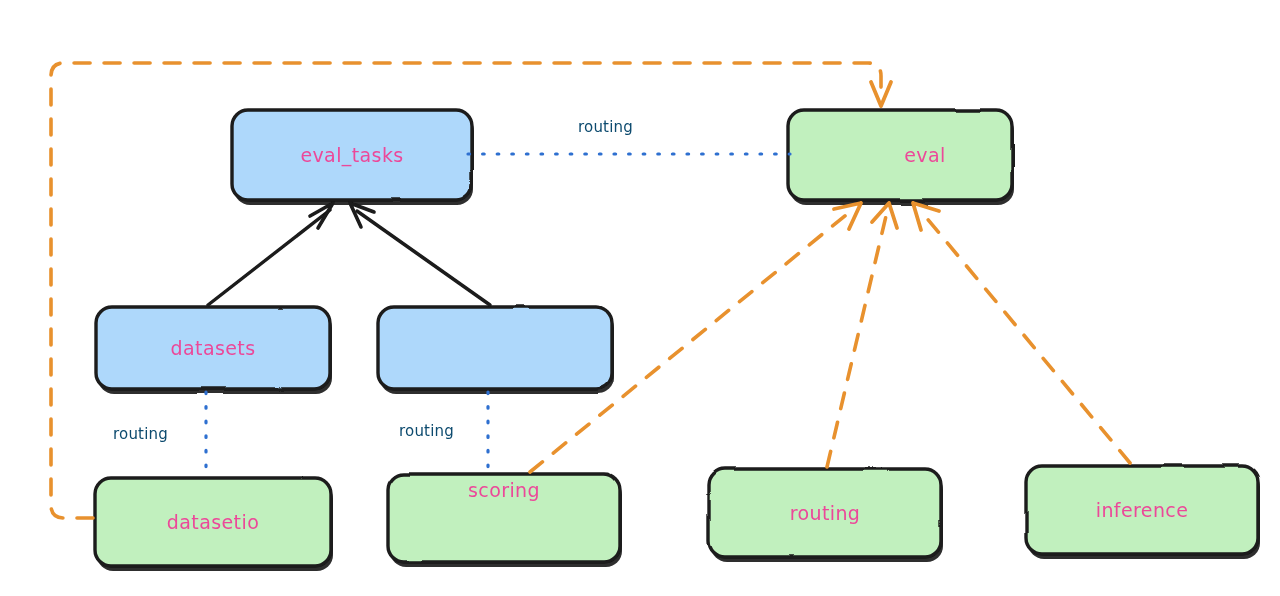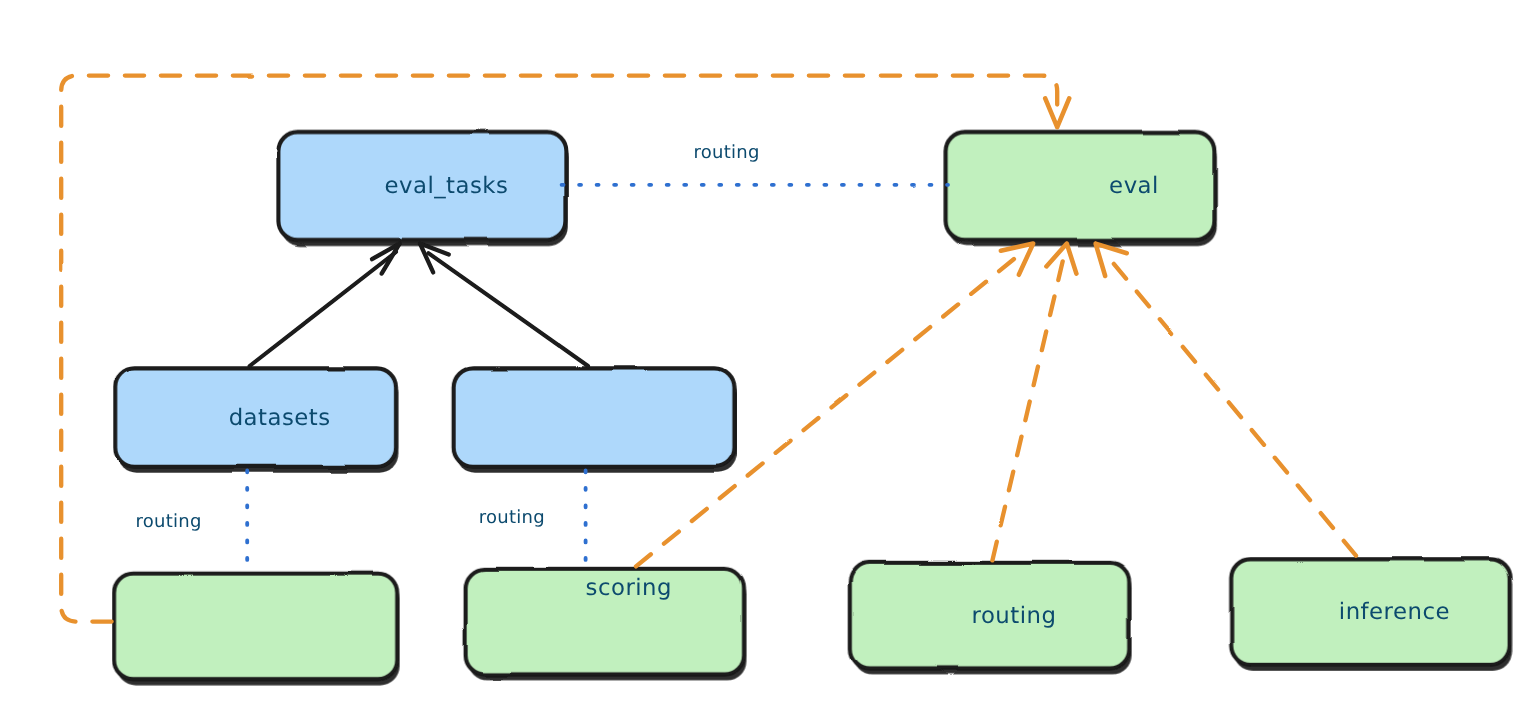--- a/index.html
+++ b/index.html
@@ -25,25 +25,24 @@
     width: 1280px;
     height: 596px;
   }
   .node-label {
     position: absolute;
     display: flex;
     align-items: center;
     justify-content: center;
     font-family: "DejaVu Sans", sans-serif;
     font-size: 19px;
-    color: #0c4a6e;
+    color: #ec4899;
     letter-spacing: 0.4px;
     pointer-events: none;
     white-space: nowrap;
-    margin-left: 20px;
   }
   .edge-label {
     position: absolute;
     font-family: "DejaVu Sans", sans-serif;
     font-size: 15px;
     color: #0c4a6e;
     letter-spacing: 0.2px;
     white-space: nowrap;
     pointer-events: none;
   }
@@ -154,20 +153,21 @@
     </g>
   </svg>
 
   <div class="node-label" style="left:232px; top:110px; width:240px; height:90px;">eval_tasks</div>
 
   <div class="node-label" style="left:788px; top:110px; width:224px; height:90px;padding-left:25px;">eval</div>
 
   <div class="node-label" style="left:96px; top:307px; width:234px; height:82px;">datasets</div>
 
 
+  <div class="node-label" style="left:95px; top:478px; width:236px; height:88px;">datasetio</div>
 
   <div class="node-label" style="left:388px; top:446px; width:232px; height:88px;">scoring</div>
 
   <div class="node-label" style="left:709px; top:469px; width:232px; height:88px;">routing</div>
 
   <div class="node-label" style="left:1026px; top:466px; width:232px; height:88px;">inference</div>
 
   <div class="edge-label" style="left:578px; top:118px;">routing</div>
 
   <div class="edge-label" style="left:113px; top:425px;">routing</div>

